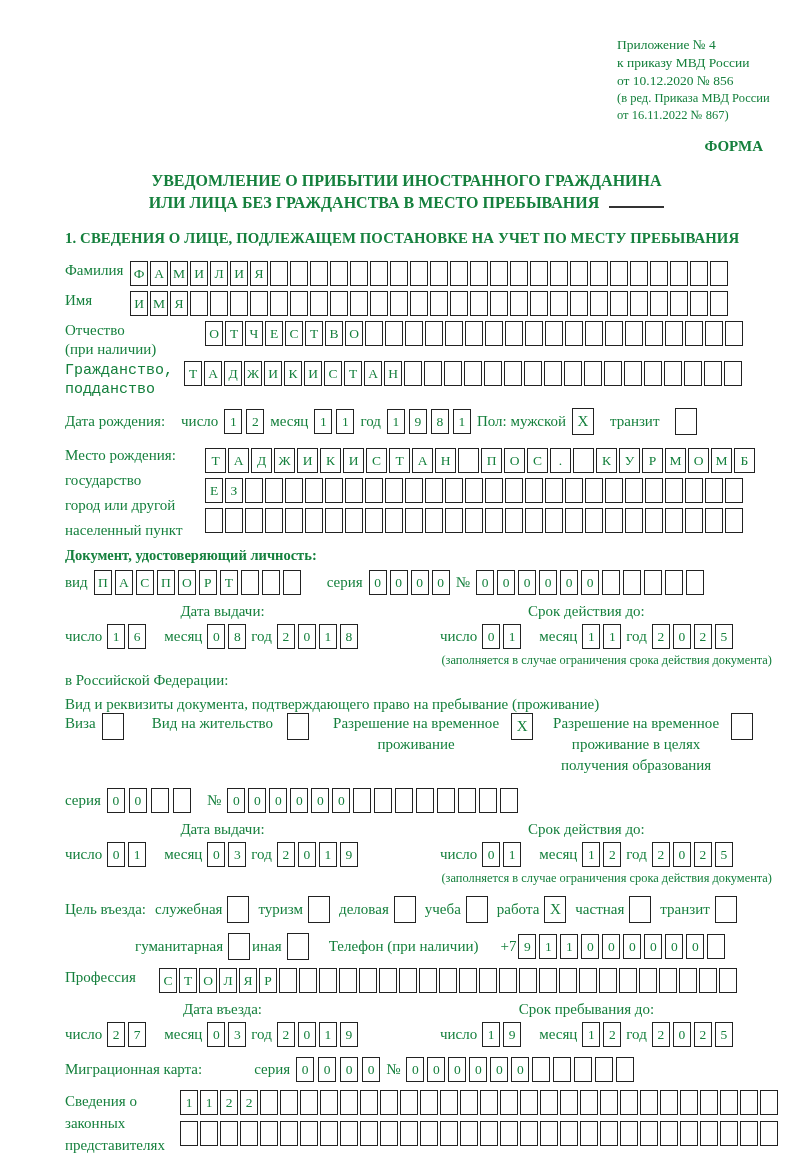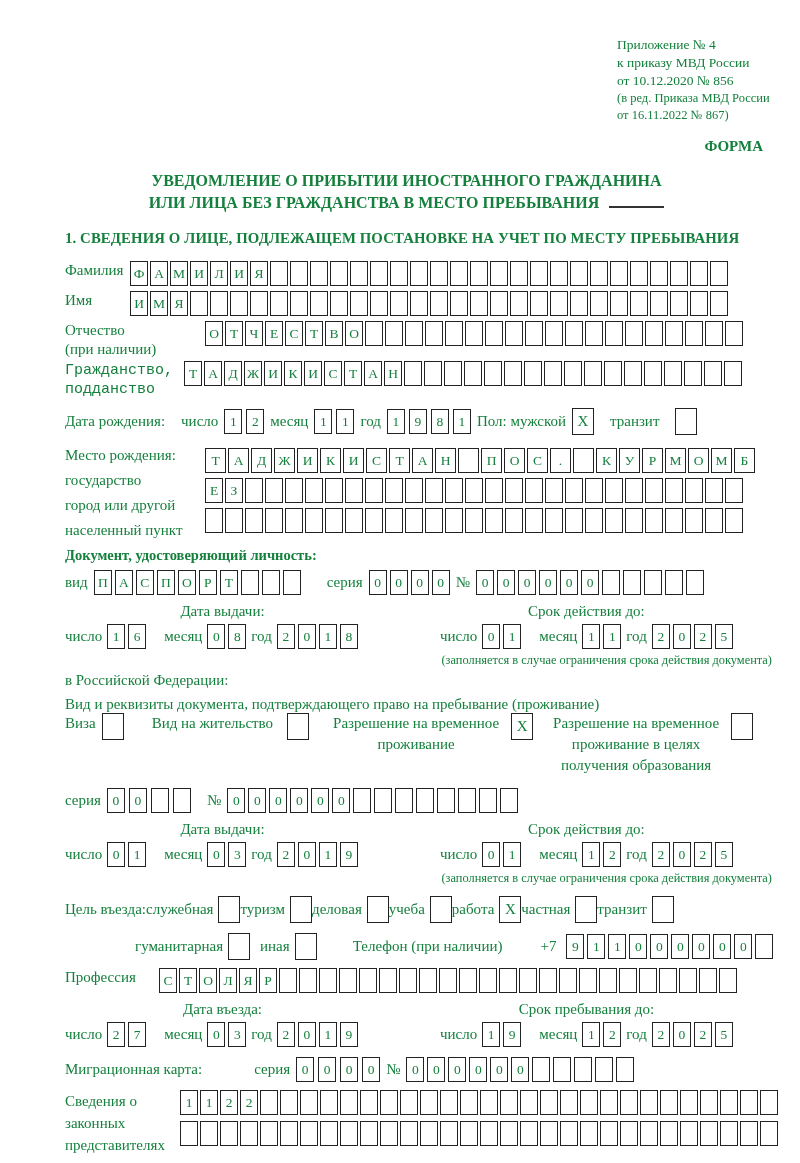--- a/index.html
+++ b/index.html
@@ -556,21 +556,21 @@
               <span class="cell">2</span>
               <span class="cell">0</span>
               <span class="cell">2</span>
               <span class="cell">5</span>
             </span>
       </div>
     </div>
   </div>
   <div class="note">(заполняется в случае ограничения срока действия документа)</div>
 
-  <div class="prow" style="gap:0">
+  <div class="prow" style="gap:9px">
     <span>Цель въезда:</span>
     <div class="pitem">
       <span>служебная</span>
       <span class="cbox"></span>
     </div>
     <div class="pitem">
       <span>туризм</span>
       <span class="cbox"></span>
     </div>
     <div class="pitem">
@@ -588,21 +588,21 @@
     <div class="pitem">
       <span>частная</span>
       <span class="cbox"></span>
     </div>
     <div class="pitem">
       <span>транзит</span>
       <span class="cbox"></span>
     </div>
   </div>
 
-  <div class="prow" style="gap:10px; margin-left:70px">
+  <div class="prow" style="gap:2px; margin-left:70px">
     <div class="pitem">
       <span>гуманитарная</span>
       <span class="cbox"></span>
     </div>
     <div class="pitem">
       <span>иная</span>
       <span class="cbox"></span>
     </div>
     <span style="width:16px"></span>
     <span>Телефон (при наличии)</span>

